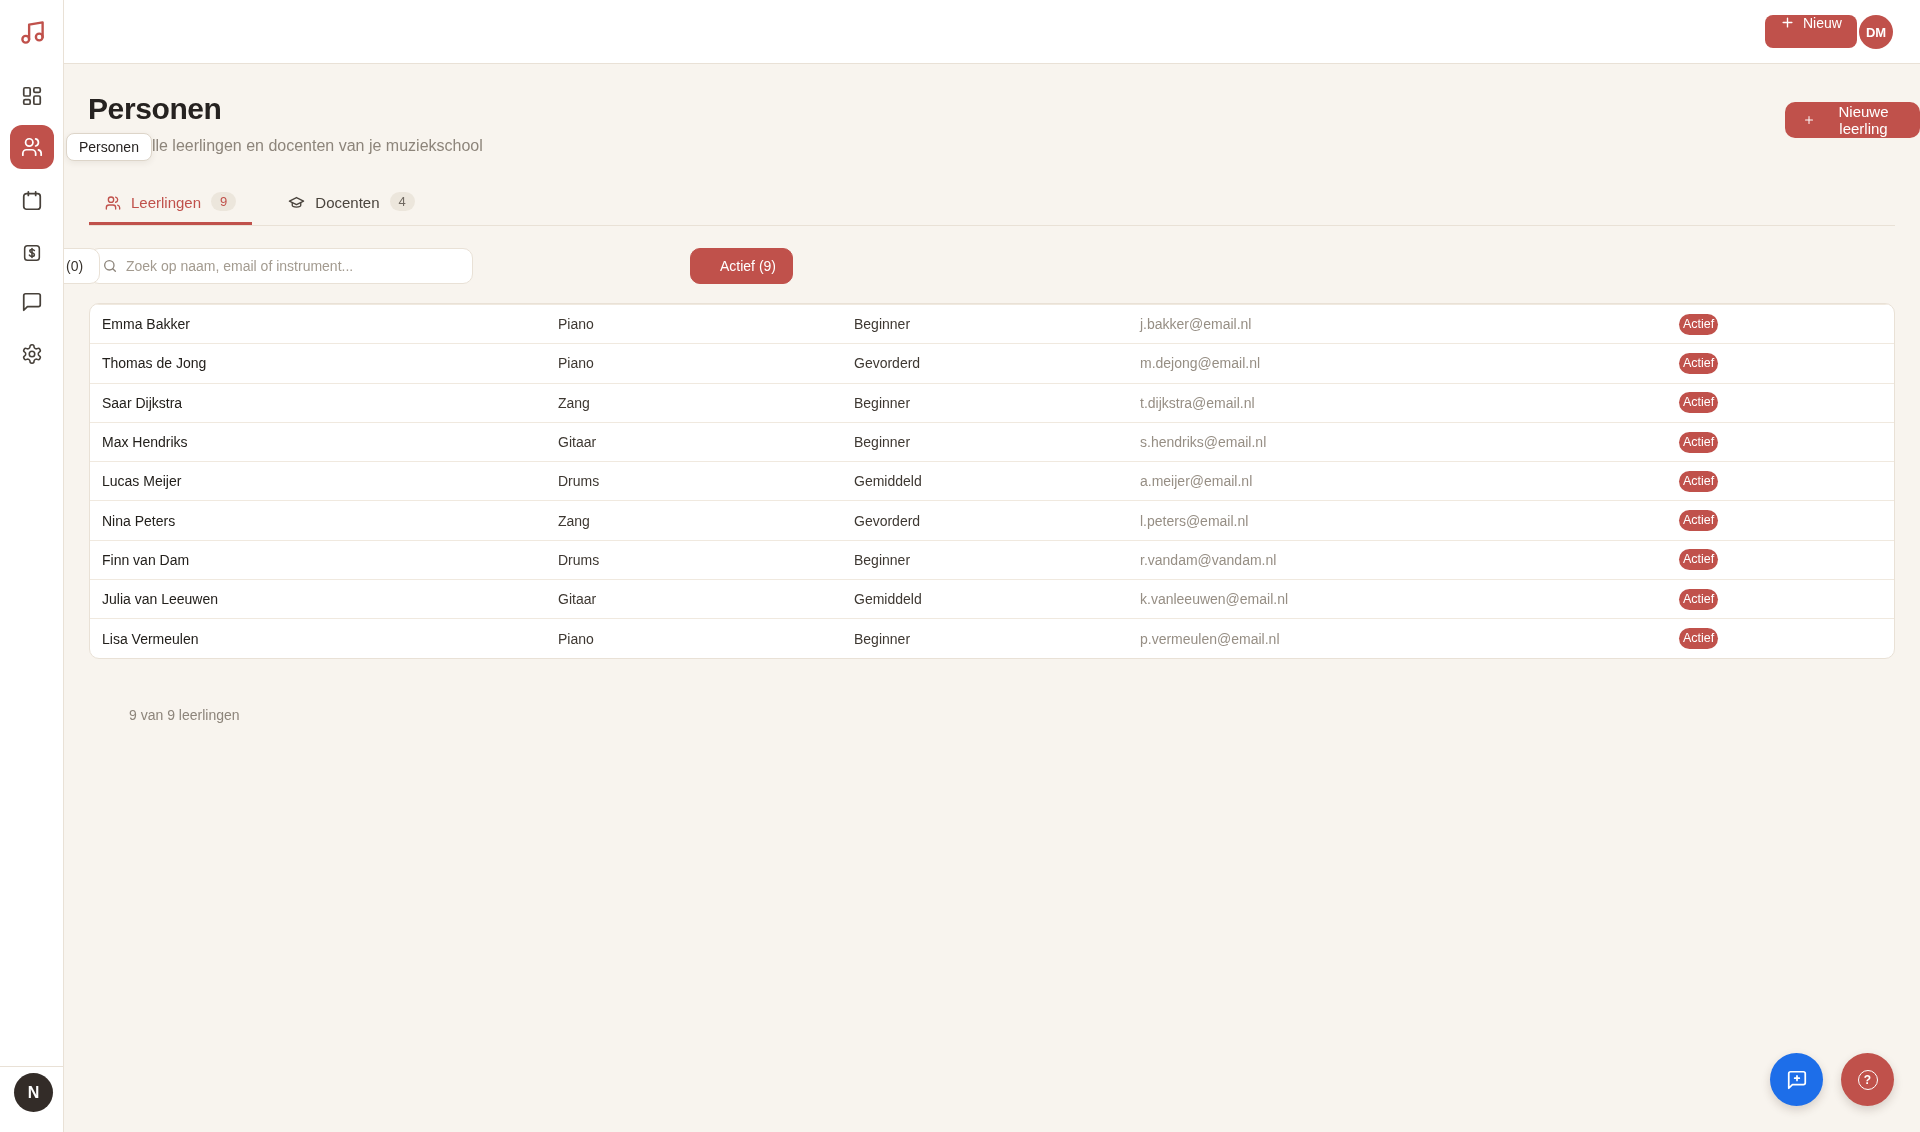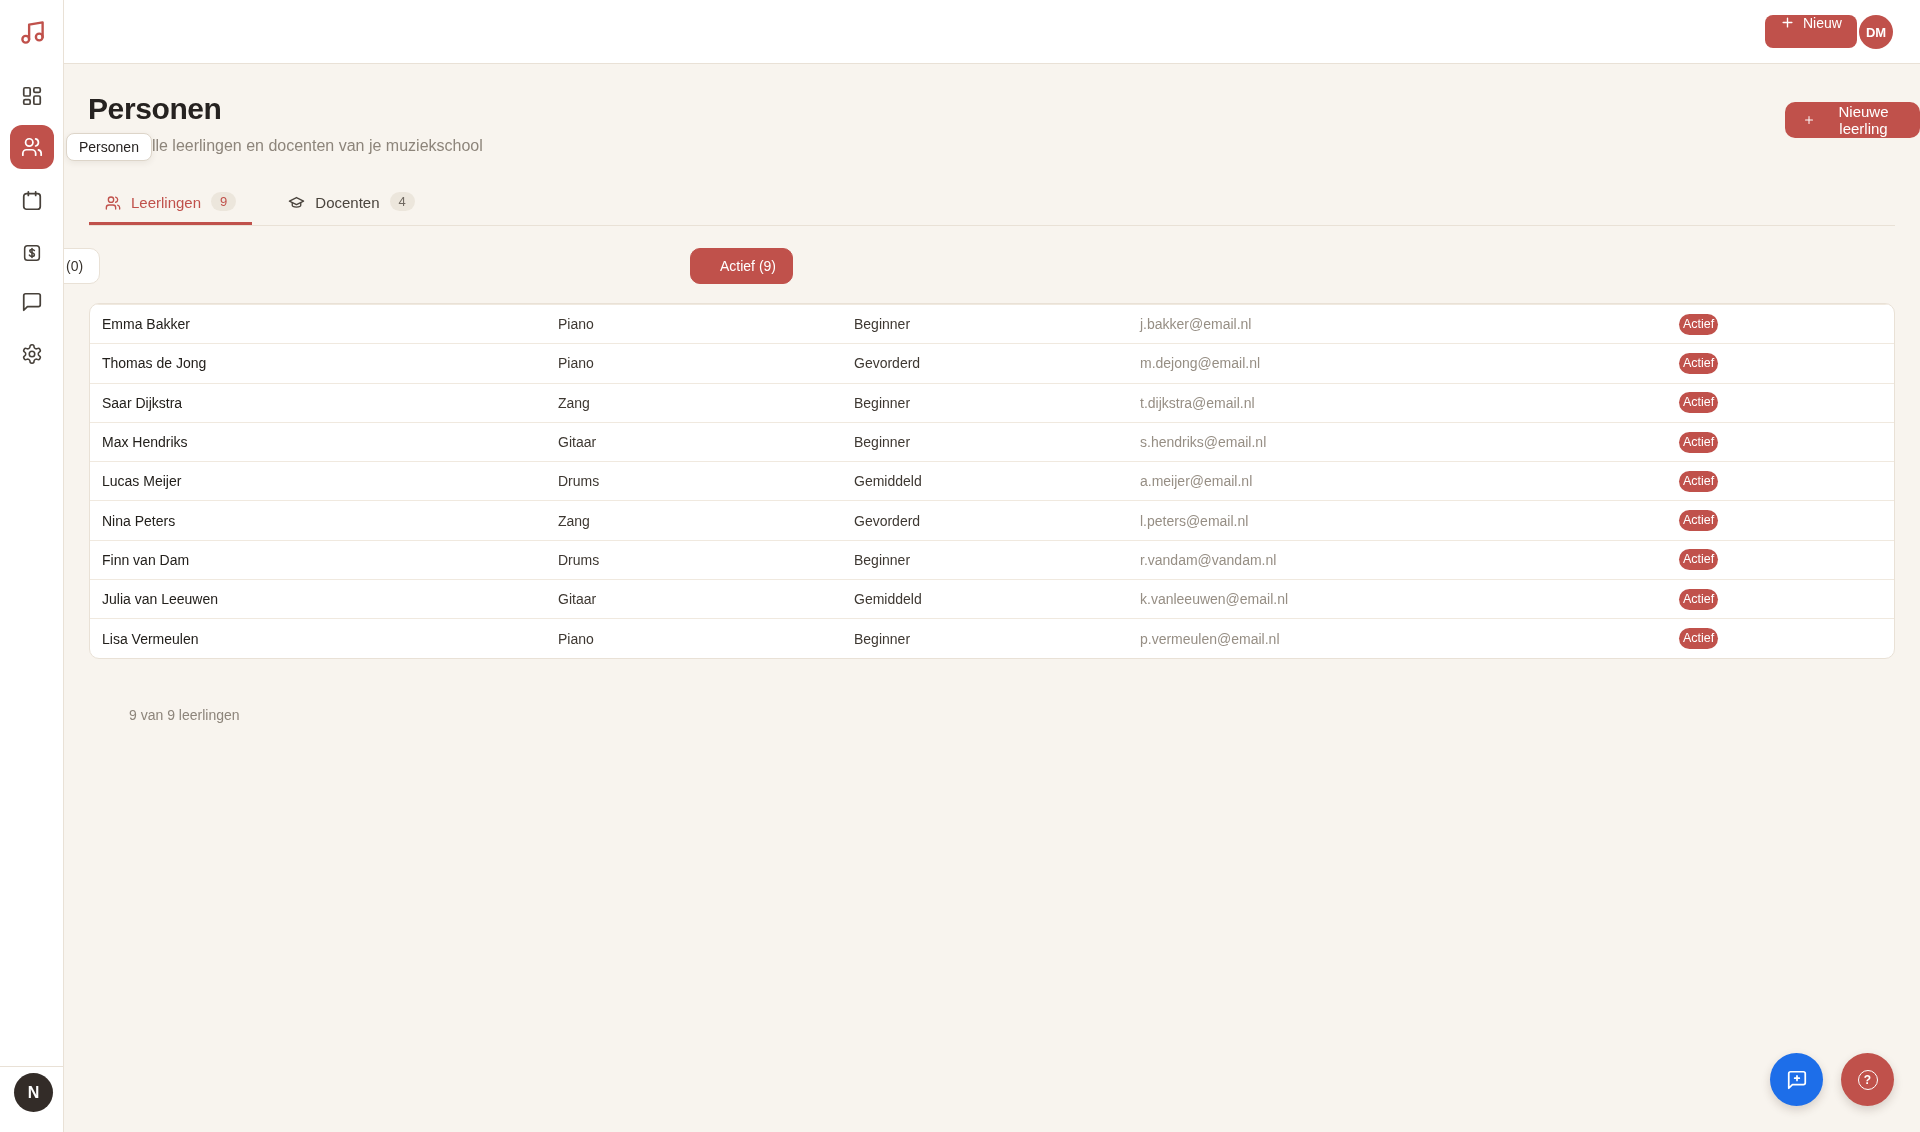--- a/index.html
+++ b/index.html
@@ -176,20 +176,27 @@
     <button class="tab">
       <svg width="17" height="17" viewBox="0 0 24 24" fill="none" stroke="currentColor" stroke-width="1.9" stroke-linecap="round" stroke-linejoin="round">
           <path d="M22 10 12 5 2 10l10 5 10-5z"></path>
           <path d="M6 12.5V16c0 1.4 2.7 2.5 6 2.5s6-1.1 6-2.5v-3.5"></path>
         </svg>
       <span>Docenten</span>
       <span class="tab-badge">4</span>
     </button>
   </div>
 
+  <div class="search-box">
+    <svg width="16" height="16" viewBox="0 0 24 24" fill="none" stroke="currentColor" stroke-width="2" stroke-linecap="round">
+        <circle cx="11" cy="11" r="7"></circle>
+        <path d="m20 20-3.8-3.8"></path>
+      </svg>
+    <input type="text" placeholder="Zoek op naam, email of instrument..." style="">
+  </div>
   <button class="filter-btn active">Actief (9)</button>
   <button class="filter-btn">Inactief (0)</button>
   <button class="filter-btn">Alle</button>
 
   <div class="table">
     <div>
     <div class="trow">
       <span class="cell c-name">Emma Bakker</span>
       <span class="cell">Piano</span>
       <span class="cell">Beginner</span>

